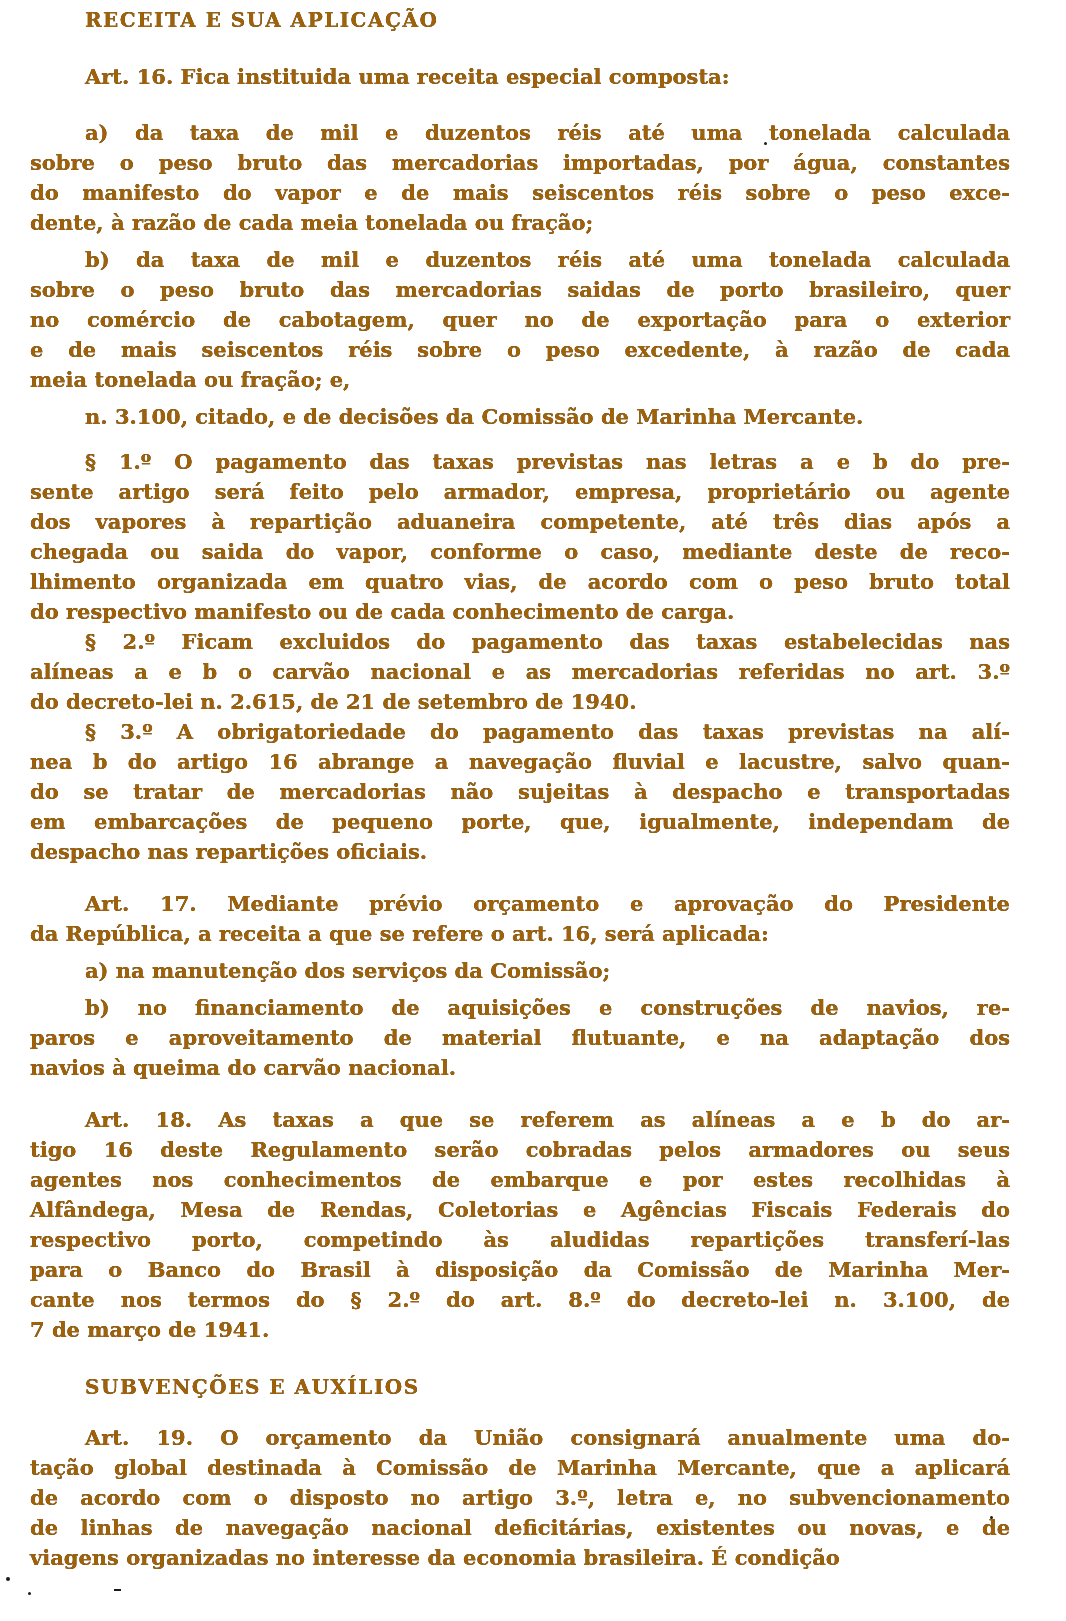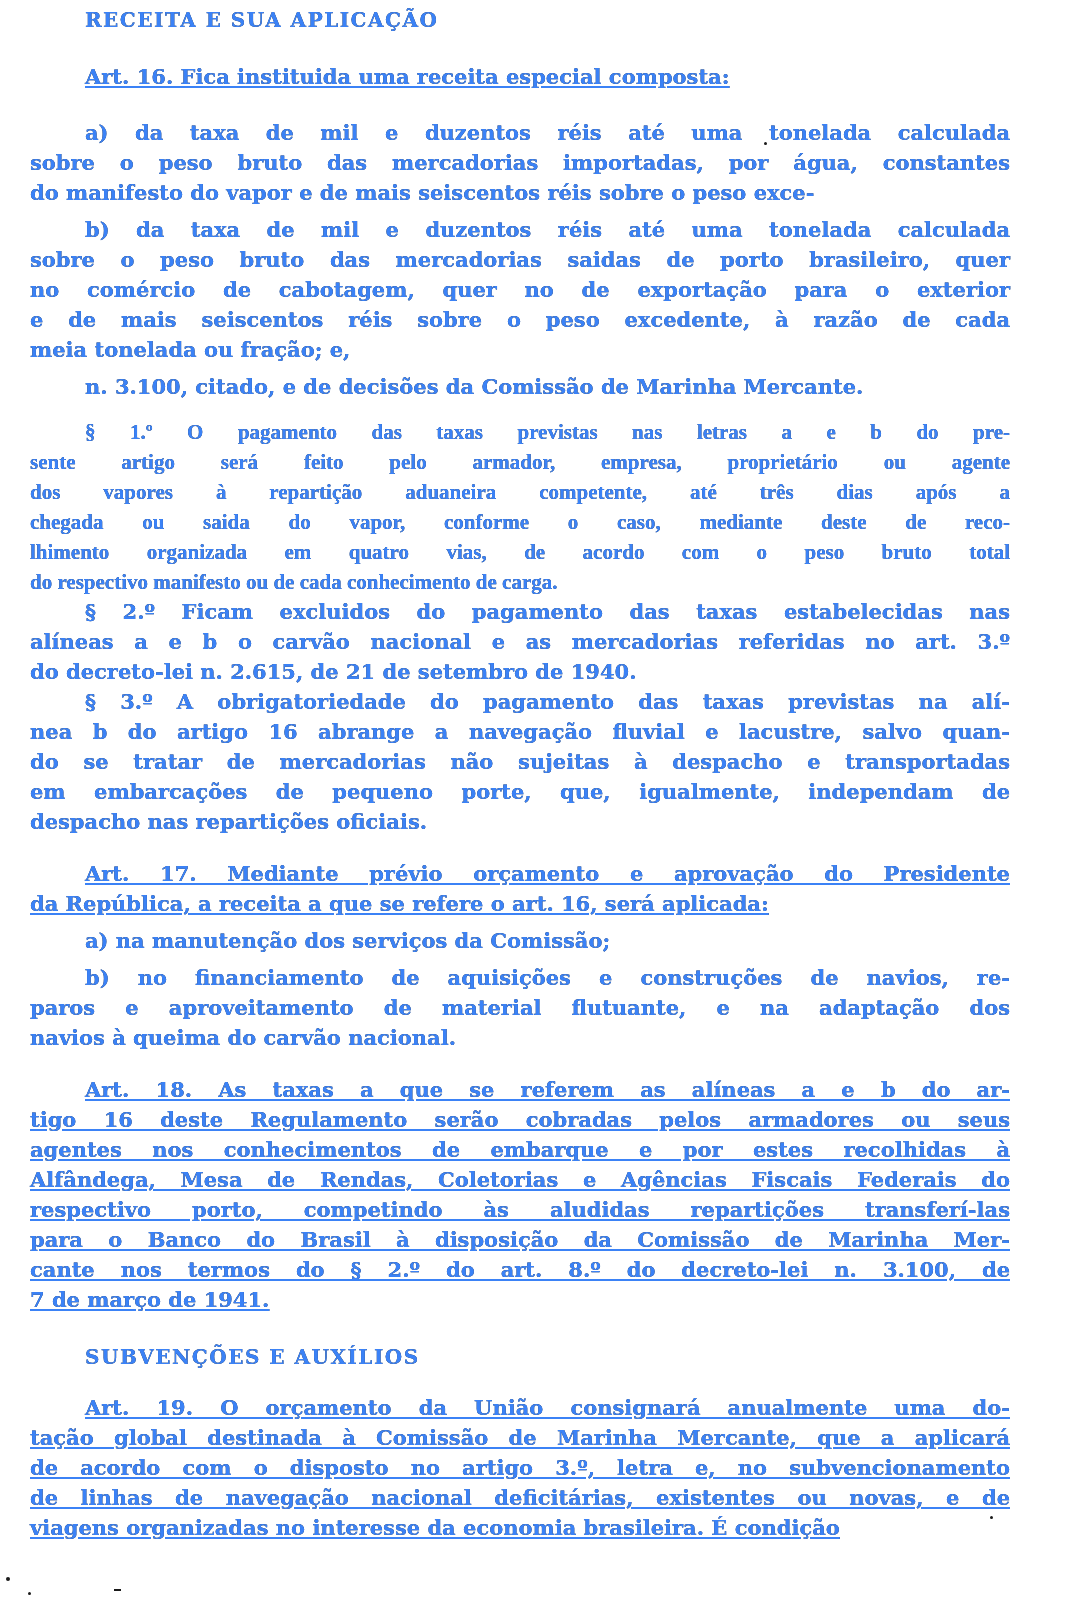--- a/index.html
+++ b/index.html
@@ -15,46 +15,46 @@
   }
   .page {
     box-sizing: border-box;
     width: 1066px;
     height: 1621px;
     padding: 8px 56px 0 30px;
     font-family: "DejaVu Serif", "Liberation Serif", serif;
     font-weight: bold;
     font-size: 21px;
     line-height: 30px;
-    color: #3b82f6;
+    color: #a16207;
     text-shadow: 0 0 0.5px #222;
     border-radius: 30px;
   }
   .heading {
     text-align: center;
     font-size: 20px;
     line-height: 24px;
     letter-spacing: 1.5px;
     margin: 0 0 30px 0;
     white-space: nowrap;
   }
   .heading .line {
     text-align: center;
     text-align-last: center;
     text-indent: 0;
   }
   .heading.mid {
     margin: 30px 0 24px 0;
   }
   .para { margin: 0; }
-  .para.article   { margin-top: 22px; text-decoration: underline; }
+  .para.article   { margin-top: 22px; }
   .para.lead      { margin-top: 0; margin-bottom: 26px; }
   .para.item      { margin-top: 7px; }
   .para.sub       { margin-top: 0; }
-  .para.sub-first { margin-top: 15px; font-family: Liberation Serif, serif; }
+  .para.sub-first { margin-top: 15px; }
   .line {
     text-align: justify;
     text-align-last: justify;
     white-space: normal;
   }
   .line:first-child { text-indent: 55px; }
   .line:last-child  { text-align-last: left; }
   .speck {
     position: absolute;
     background: #1a1a1a;
@@ -68,20 +68,21 @@
     <div class="heading ">
       <div class="line">RECEITA E SUA APLICAÇÃO</div>
     </div>
     <div class="para article lead">
       <div class="line">Art. 16. Fica instituida uma receita especial composta:</div>
     </div>
     <div class="para item">
       <div class="line">a) da taxa de mil e duzentos réis até uma tonelada calculada</div>
       <div class="line">sobre o peso bruto das mercadorias importadas, por água, constantes</div>
       <div class="line">do manifesto do vapor e de mais seiscentos réis sobre o peso exce-</div>
+      <div class="line">dente, à razão de cada meia tonelada ou fração;</div>
     </div>
     <div class="para item">
       <div class="line">b) da taxa de mil e duzentos réis até uma tonelada calculada</div>
       <div class="line">sobre o peso bruto das mercadorias saidas de porto brasileiro, quer</div>
       <div class="line">no comércio de cabotagem, quer no de exportação para o exterior</div>
       <div class="line">e de mais seiscentos réis sobre o peso excedente, à razão de cada</div>
       <div class="line">meia tonelada ou fração; e,</div>
     </div>
     <div class="para item">
       <div class="line">n. 3.100, citado, e de decisões da Comissão de Marinha Mercante.</div>

